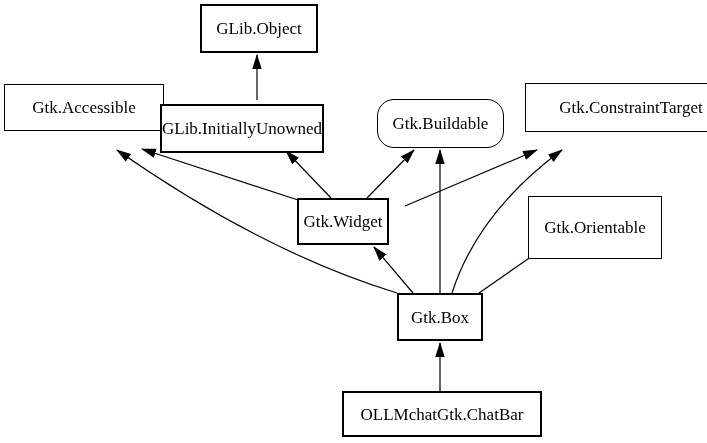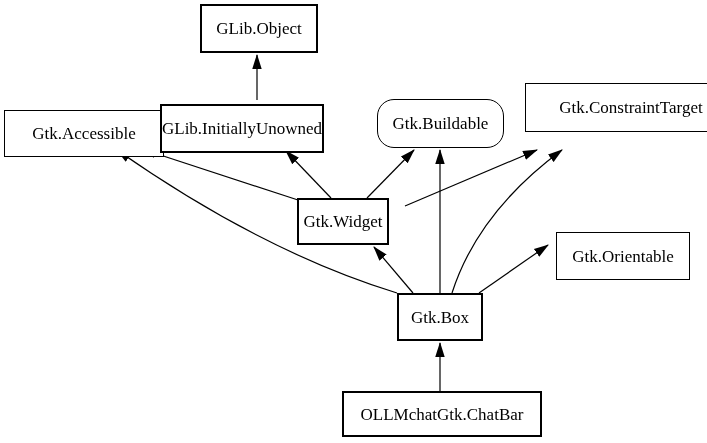--- a/index.html
+++ b/index.html
@@ -25,26 +25,26 @@
     border: 1px solid #000000;
     background: #ffffff;
     font-size: 17px;
     line-height: 1;
     color: #000000;
     white-space: nowrap;
   }
   .node.bold { border-width: 2px; }
   
   #n-object            { left: 200px; top:   4px; width: 118px; height: 49px; }
-  #n-accessible        { left:   4px; top: 110px; width: 160px; height: 47px; }
+  #n-accessible        { left:   4px; top: 84px; width: 160px; height: 47px; }
   #n-initially-unowned { left: 160px; top: 104px; width: 164px; height: 49px; }
   #n-buildable         { left: 377px; top:  99px; width: 127px; height: 49px; border-radius: 17px; }
   #n-constraint-target { left: 525px; top:  83px; width: 212px; height: 49px; }
   #n-widget            { left: 297px; top: 198px; width: 92px; height: 47px; }
-  #n-orientable        { left: 556px; top: 196px; width: 134px; height: 48px; margin-top: 36px; }
+  #n-orientable        { left: 528px; top: 196px; width: 134px; height: 63px; }
   #n-box               { left: 397px; top: 293px; width:  86px; height: 48px; }
   #n-chatbar           { left: 342px; top: 391px; width: 200px; height: 46px; }
   .edge { stroke: #000000; stroke-width: 1.2; fill: none; }
 </style>
 </head>
 <body>
 
 <div class="canvas">
 
   <svg class="edge-layer" viewBox="0 0 707 443" xmlns="http://www.w3.org/2000/svg">

